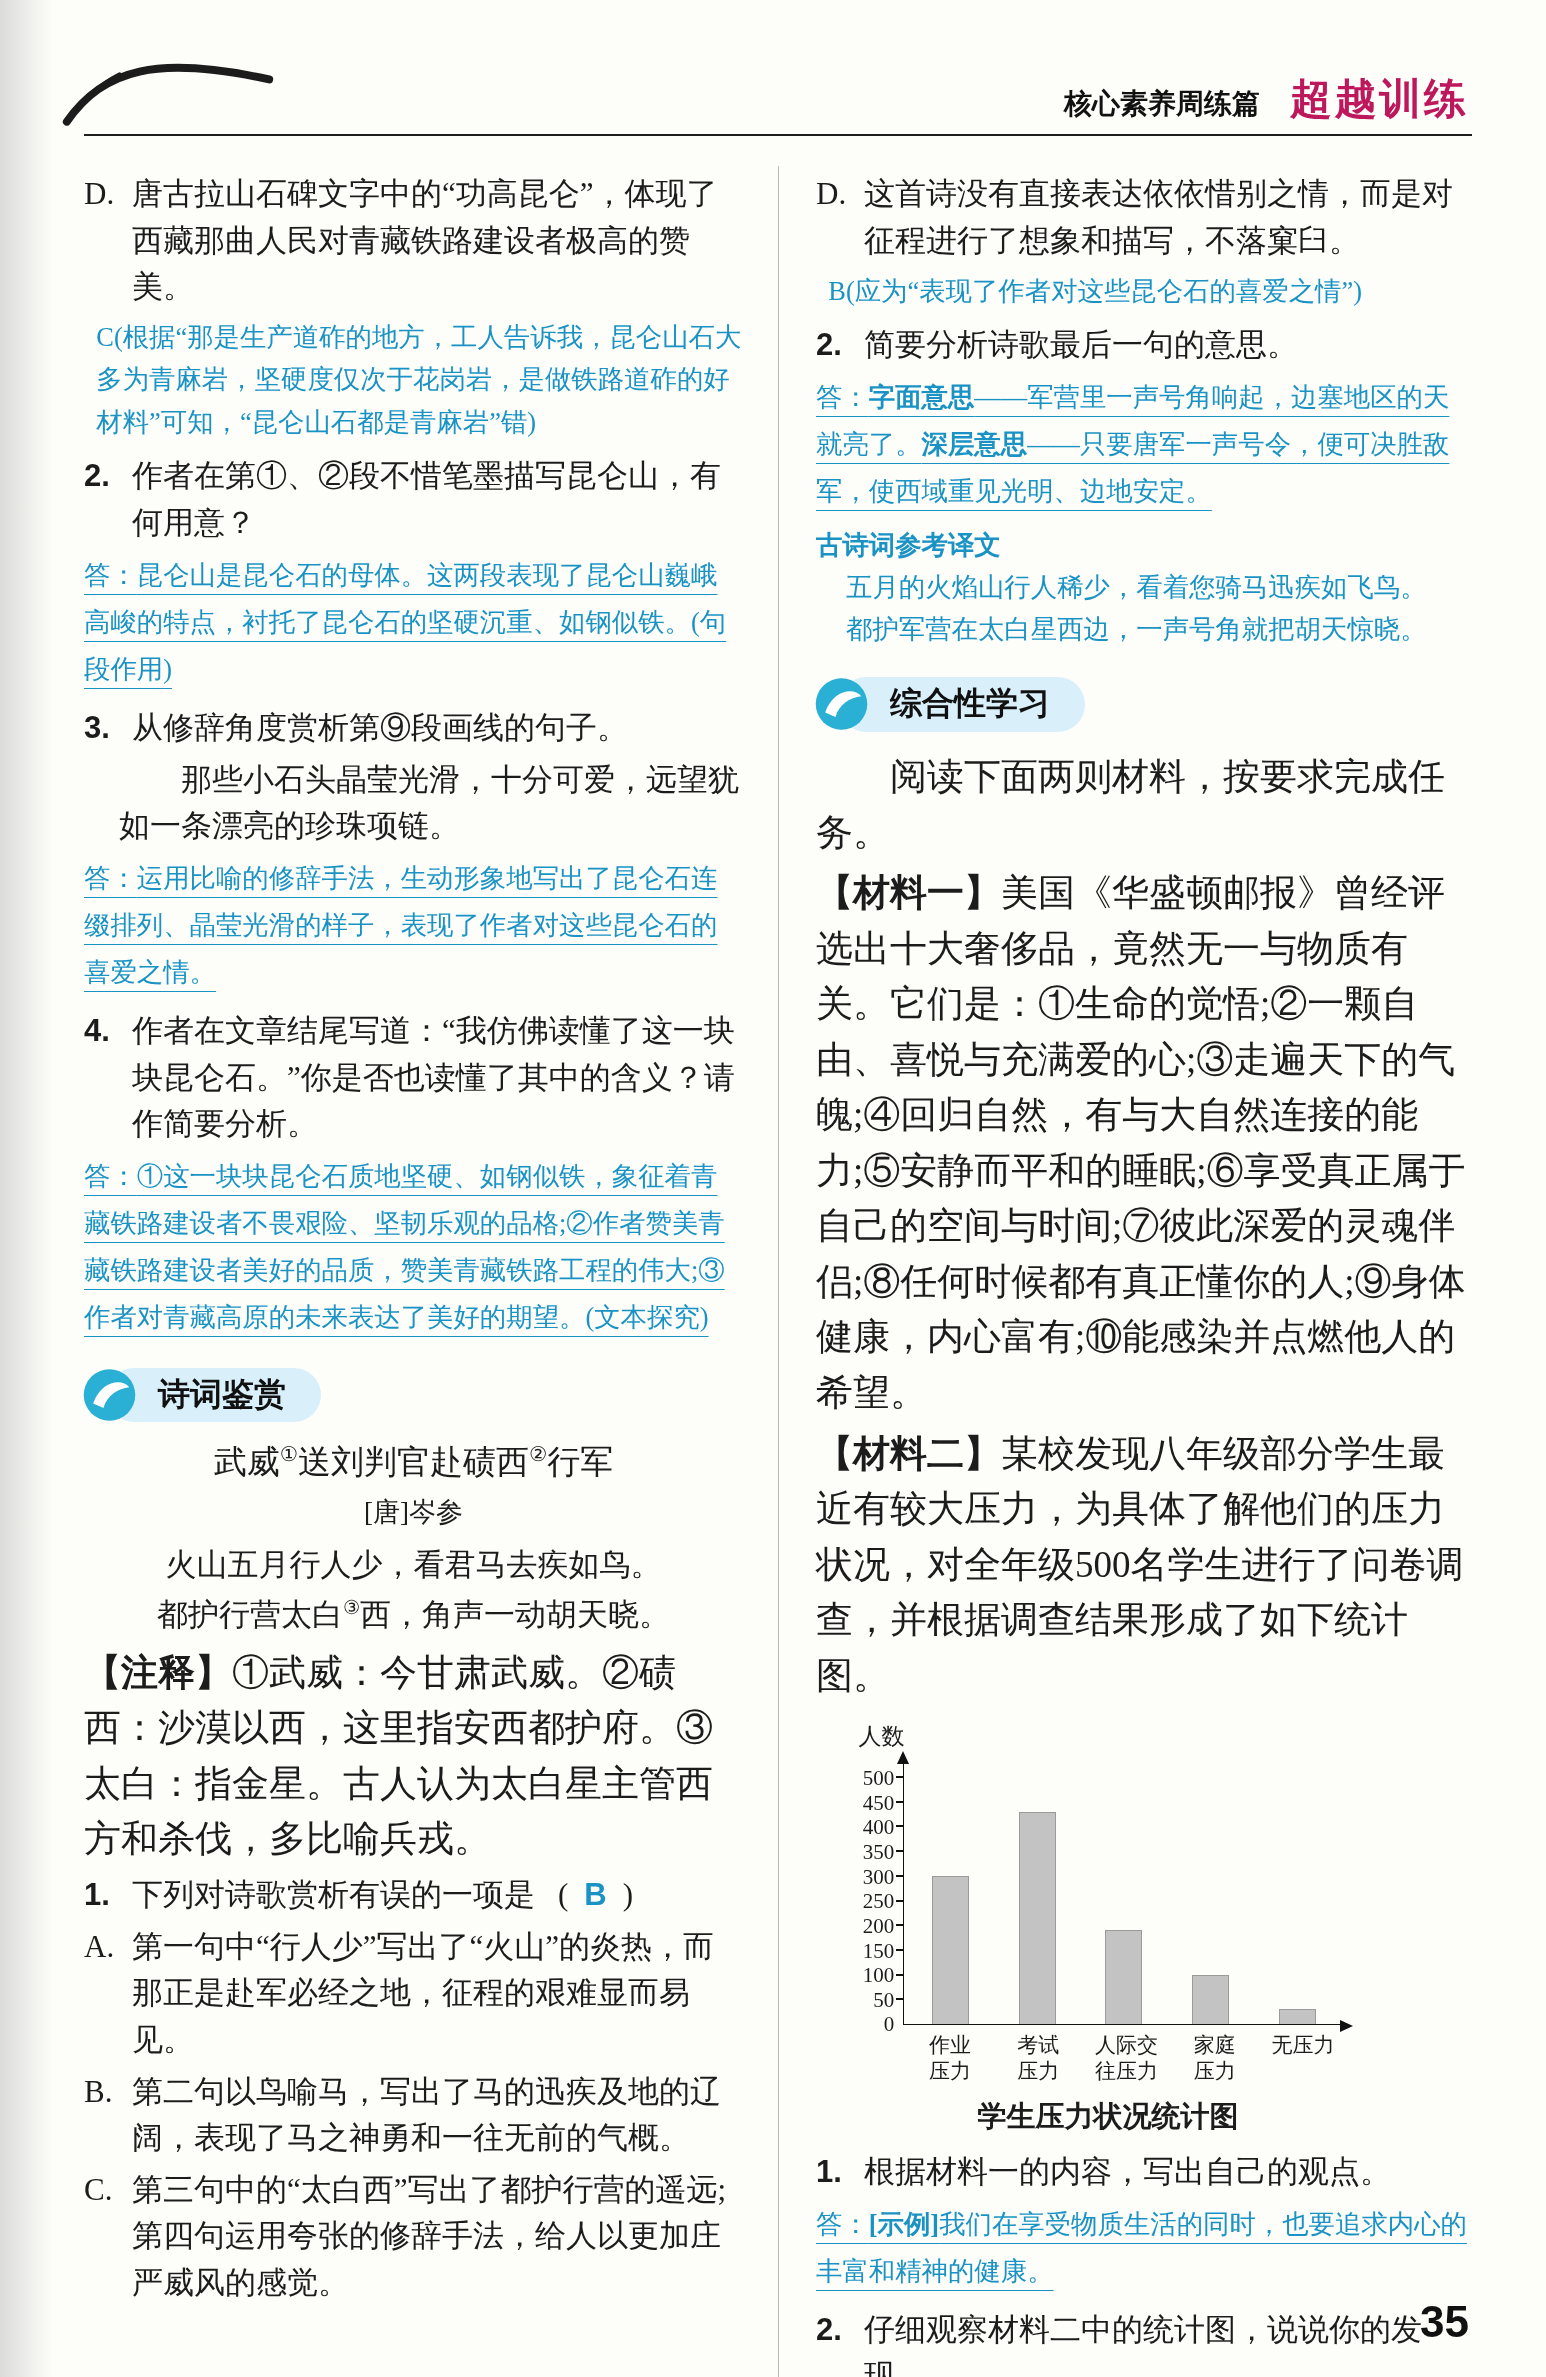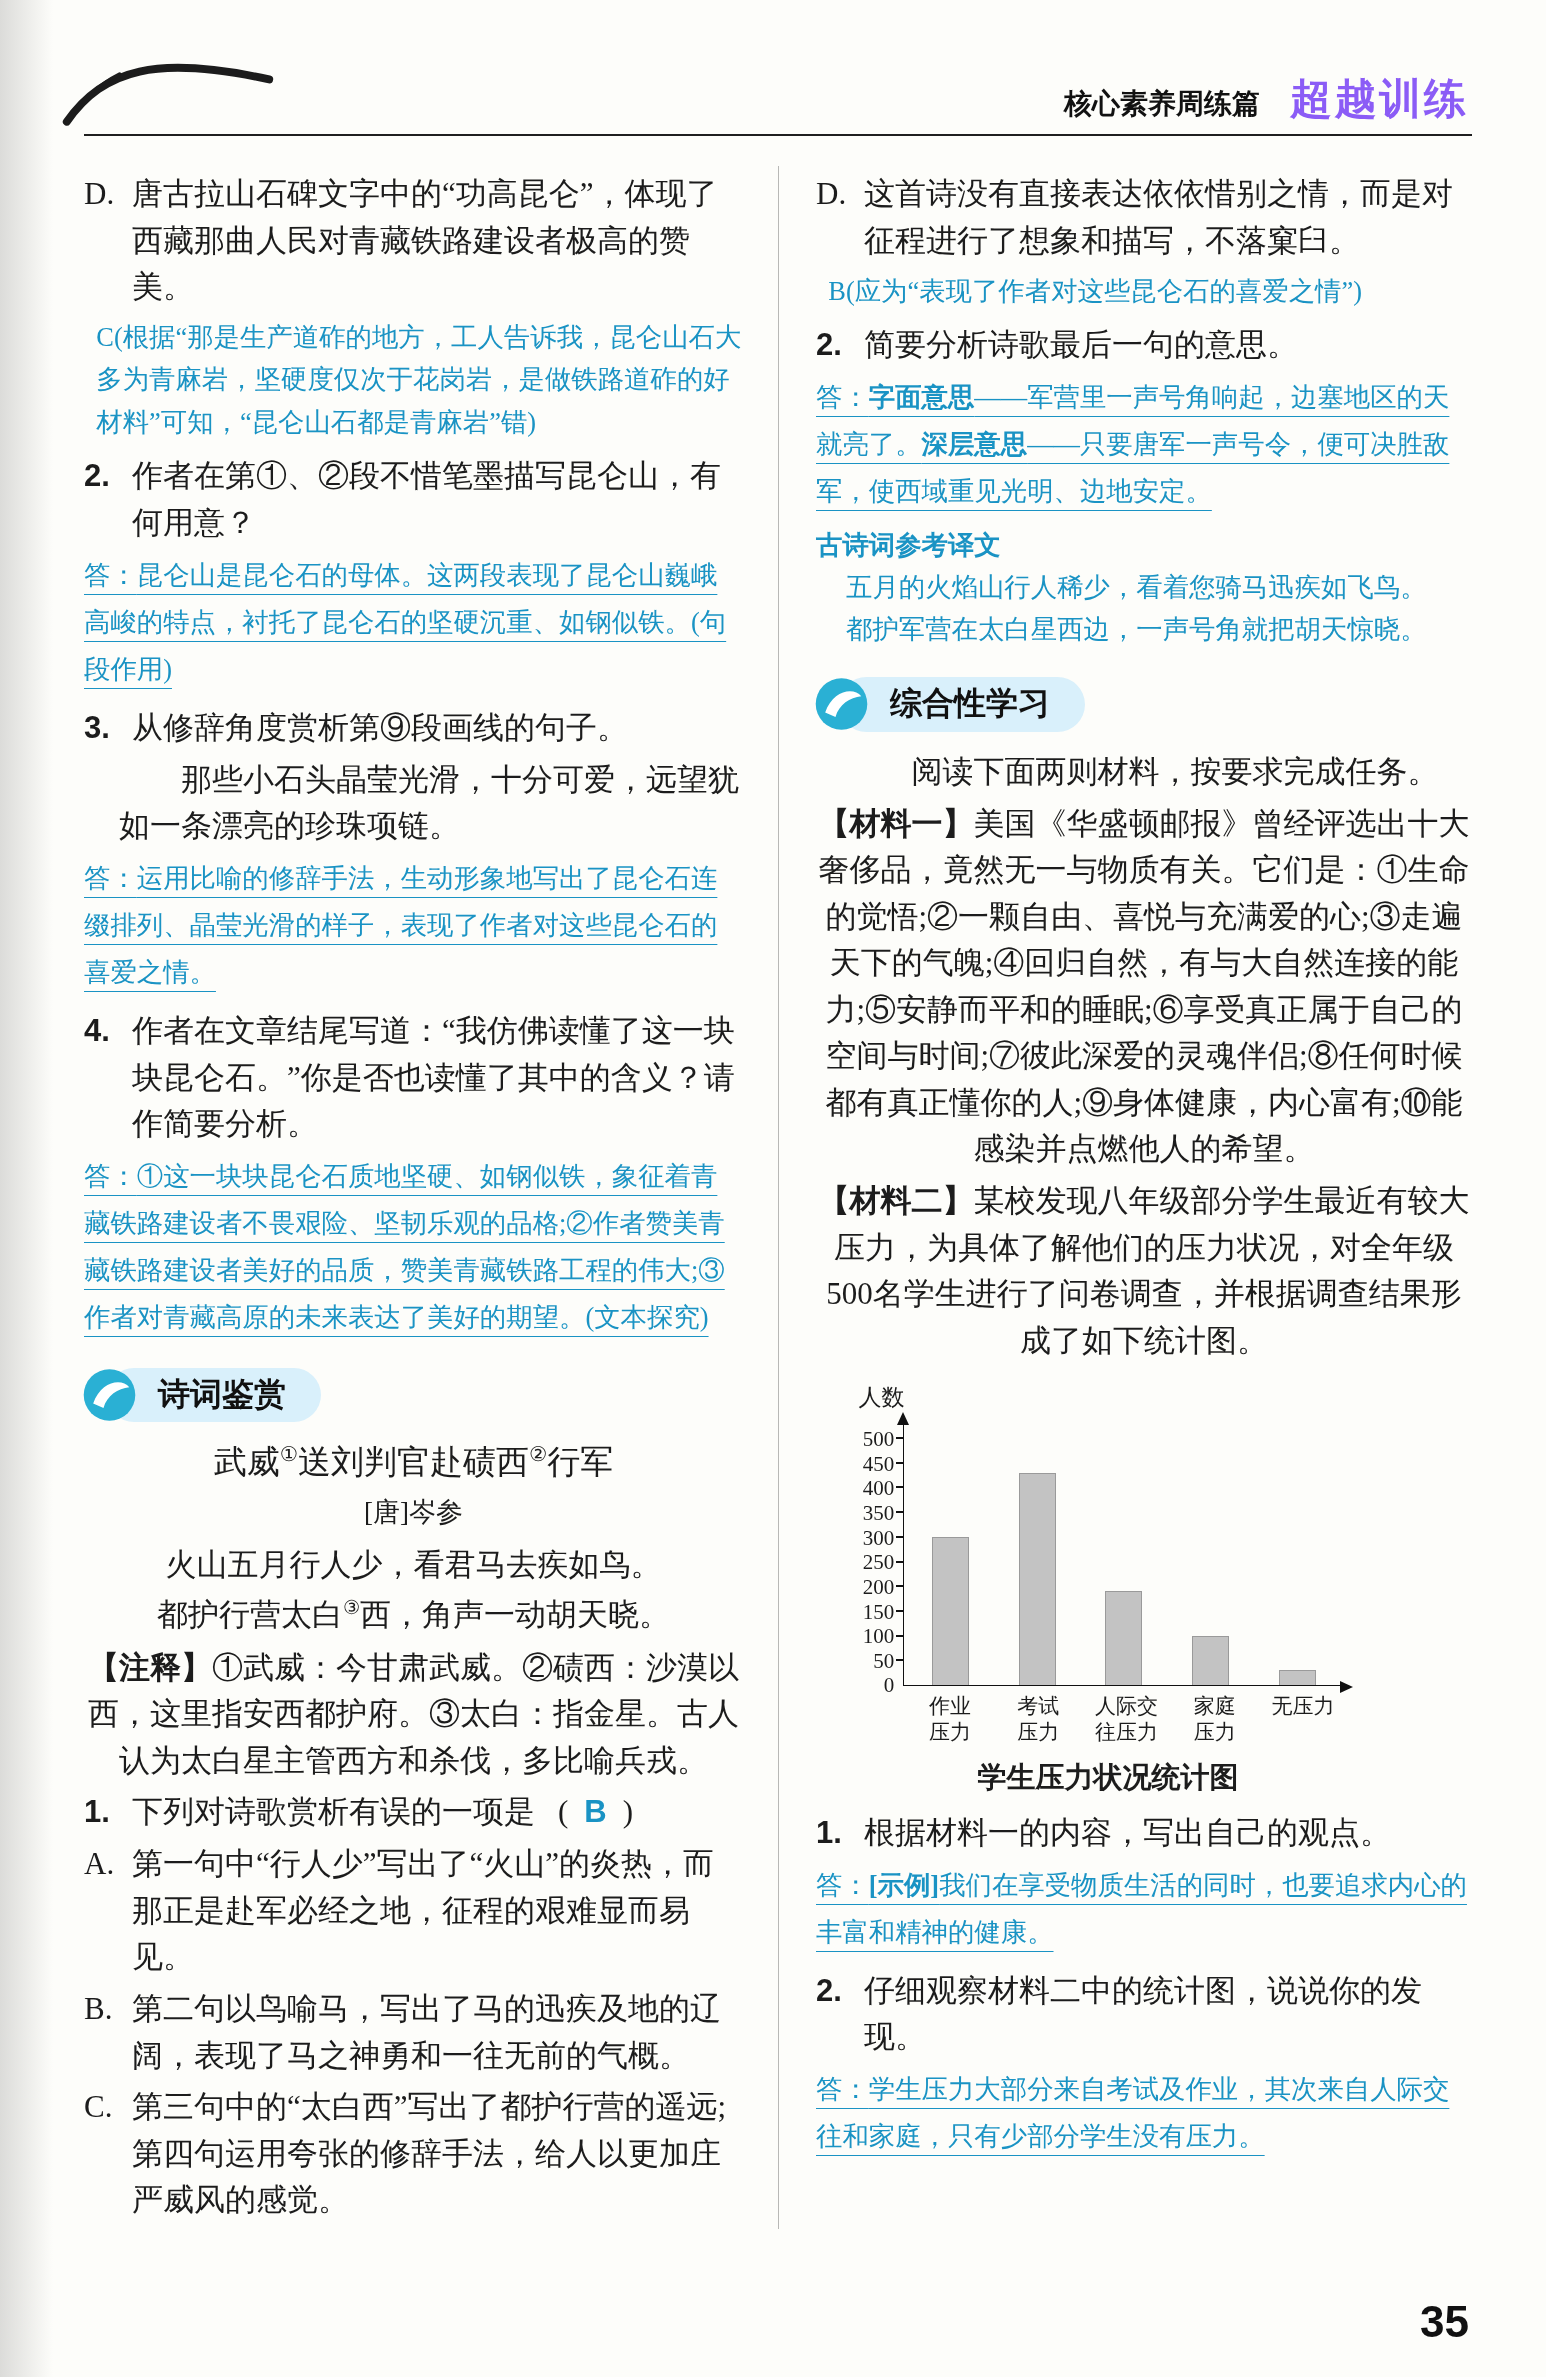--- a/index.html
+++ b/index.html
@@ -27,21 +27,21 @@
     position:relative; height:85px;
     border-bottom:2.6px solid #1f1f1f;
   }
   .swoosh-svg { position:absolute; left:-26.4px; top:-5.3px; width:220px; height:88px; }
   .header-right {
     position:absolute; right:3.5px; bottom:7px;
     display:flex; align-items:baseline; gap:30px;
     font-family:"Liberation Sans","DejaVu Sans",sans-serif;
   }
   .unit-title { font-size:28px; font-weight:bold; color:#111; }
-  .brand { font-size:42px; font-weight:bold; color:#8b5cf6; letter-spacing:2.6px; }
+  .brand { font-size:42px; font-weight:bold; color:#be185d; letter-spacing:2.6px; }
 
   
   .columns { display:flex; margin-top:30px; min-height:2027px; }
   .col { width:50%; }
   .col-left  { padding-right:35px; }
   .col-right { padding-left:37px; border-left:1.8px solid #b8b8b6; }
 
   
   .q-row { display:flex; align-items:flex-start; font-size:31px; line-height:1.5; margin:5.3px 0; }
   .q-num { flex:0 0 48px; font-weight:bold; font-family:"Liberation Sans","DejaVu Sans",sans-serif; }
@@ -52,21 +52,21 @@
     color:#1a93c4; font-size:26.4px; line-height:1.78;
     margin:3.5px 0 12.3px;
   }
   .ruled { text-decoration:underline; text-decoration-thickness:1.3px; text-underline-offset:9.7px; }
   .answer .b { font-weight:bold; }
 
   .note { color:#1a93c4; font-size:26.4px; line-height:1.6; margin:5.3px 0 10.6px 12.3px; }
 
   .quote-block { font-size:31px; line-height:1.5; margin:1.8px 0 5.3px 35px; text-indent:2em; }
 
-  .para { font-size:31px; line-height:1.5; margin:5.3px 0;text-align:center; }
+  .para { font-size:37px; line-height:1.5; margin:5.3px 0; }
   .para-label { font-weight:bold; font-family:"Liberation Sans","DejaVu Sans",sans-serif; }
   .indent2 { text-indent:2em; }
 
   .answer-letter { color:#1a93c4; font-weight:bold; font-family:"Liberation Sans","DejaVu Sans",sans-serif; padding:0 16px; }
   .paren-group { margin-left:23px; white-space:nowrap; }
 
   
   .section-badge { display:flex; align-items:center; margin:26.4px 0 17.6px 23px; position:relative; }
   .badge-pill {
     background:#d9f0fb; border-radius:30px;

